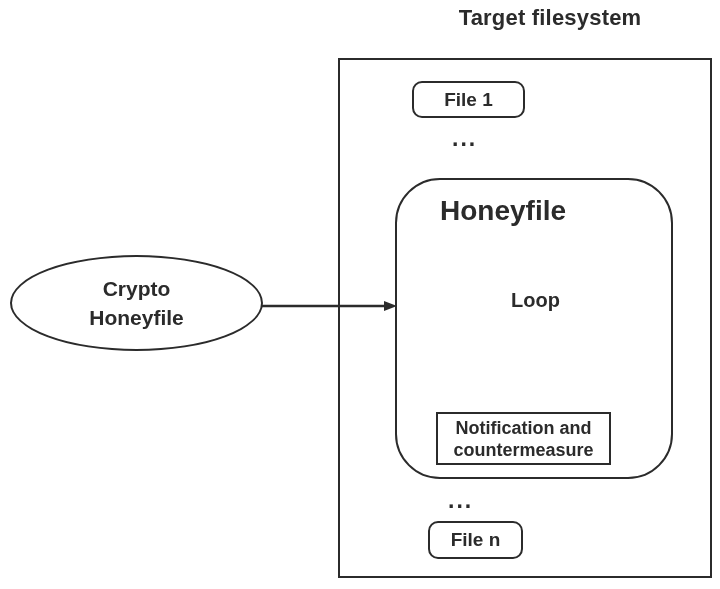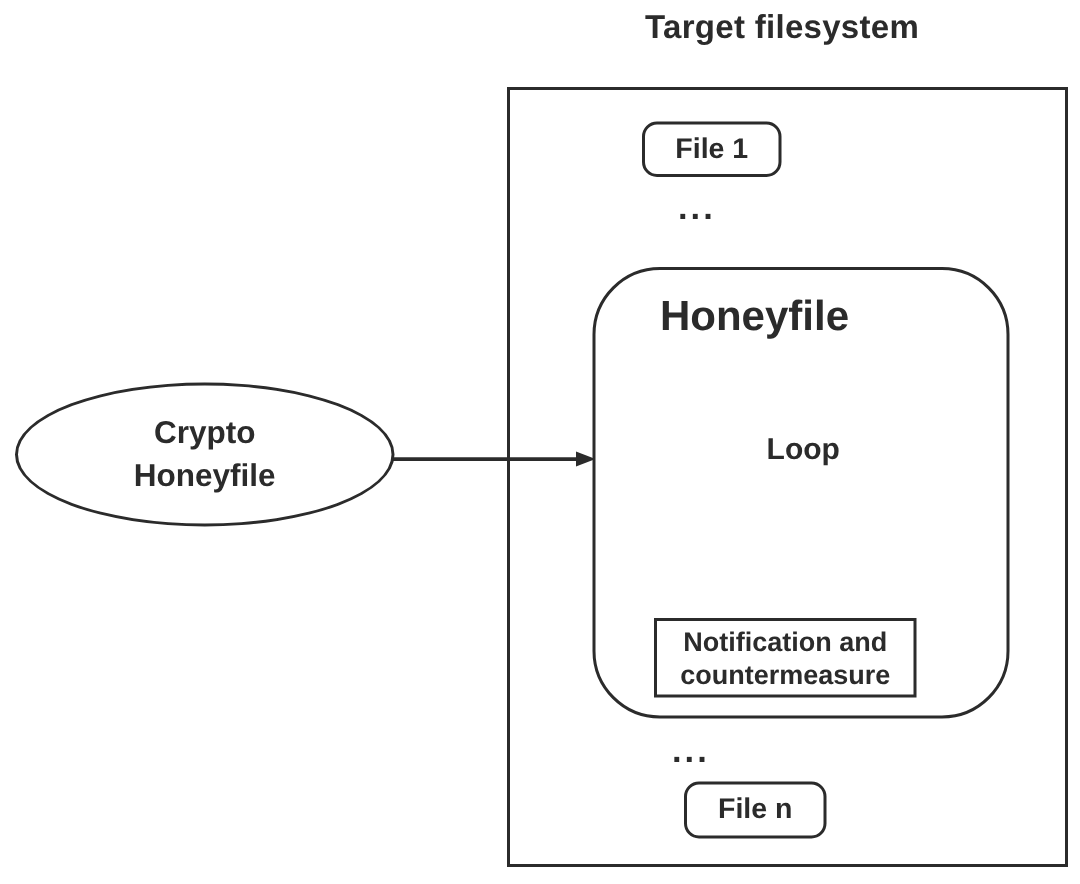--- a/index.html
+++ b/index.html
@@ -13,42 +13,43 @@
     height: 589px;
     background: var(--background, #ffffff);
     font-family: "Liberation Sans", sans-serif;
     color: var(--stroke, #2b2b2b);
     overflow: hidden;
   }
   .abs { position: absolute; }
 
   .diagram-title {
     left: 430px; top: 5px; width: 240px;
+    text-align: center;
     font-size: 22px; font-weight: bold;
     letter-spacing: 0.2px;
   }
 
   .outer-rect {
     left: 338px; top: 58px;
     width: 374px; height: 520px;
     border: 2.5px solid var(--stroke, #2b2b2b);
     box-sizing: border-box;
     background: transparent;
   }
 
   .file-box {
     border: 2.5px solid var(--stroke, #2b2b2b);
     border-radius: 10px;
     box-sizing: border-box;
     display: flex; align-items: center; justify-content: center;
     font-size: 19px; font-weight: bold;
     background: #ffffff;
   }
-  .file-box.top { left: 428px; top: 81px;  width: 93px; height: 37px; }
-  .file-box.bottom { left: 428px; top: 521px; width: 95px; height: 38px; margin-left: 28px; }
+  .file-box.top { left: 412px; top: 81px;  width: 113px; height: 37px; }
+  .file-box.bottom { left: 428px; top: 521px; width: 95px; height: 38px; }
 
   .ellipsis {
     width: 60px; text-align: left;
     font-size: 23px; font-weight: bold;
     letter-spacing: 2px; line-height: 10px;
   }
   .ellipsis.top { left: 452px; top: 133px; }
   .ellipsis.bottom { left: 448px; top: 495px; }
 
   .honeyfile-rect {

